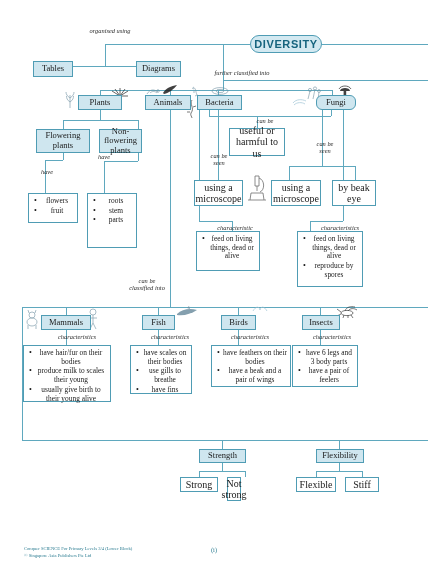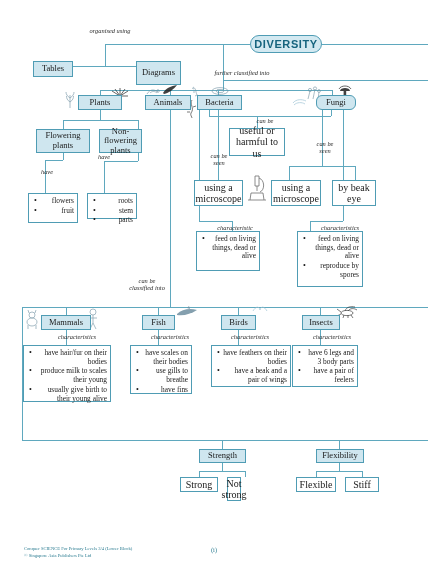--- a/index.html
+++ b/index.html
@@ -41,21 +41,21 @@
     display:flex;align-items:center;justify-content:center;
     font-family:"Liberation Sans", sans-serif;
     font-weight:bold;font-size:11px;letter-spacing:.6px;
     color:#16647e;
   }
   .bullets{
     background:#ffffff;
     font-size:7.4px;
     display:block;
     padding:3px 3px 3px 4px;
-    text-align:right;
+    text-align:center;
   }
   .bullets ul{margin:0;padding:0 0 0 7px;list-style:none;}
   .bullets li{margin:0 0 1px 0;position:relative;line-height:1.18;}
   .bullets li:before{
     content:"\2022";position:absolute;left:-6px;top:-1px;font-size:8px;
   }
 
   
   .lab{
     position:absolute;
@@ -309,37 +309,37 @@
         <path d="M12 6 C14 3,18 3,21 5"></path>
       <path d="M8 10 L7 13"></path>
         <path d="M12 10 L12 13"></path>
         <path d="M15 10 L17 13"></path>
     </g>
   </svg>
 
   <div class="pill" style="left:250px;top:35px;width:72px;height:18px;">DIVERSITY</div>
 
   <div class="box cat" style="left:33px;top:61px;width:40px;height:16px;">Tables</div>
-  <div class="box cat" style="left:136px;top:61px;width:45px;height:24px;text-align:center;">Diagrams</div>
+  <div class="box cat" style="left:136px;top:61px;width:45px;height:16px;text-align:center;">Diagrams</div>
 
   <div class="box cat" style="left:78px;top:95px;width:44px;height:15px;">Plants</div>
   <div class="box cat" style="left:145px;top:95px;width:46px;height:15px;">Animals</div>
   <div class="box cat" style="left:197px;top:95px;width:45px;height:15px;">Bacteria</div>
   <div class="box cat" style="left:316px;top:95px;width:40px;height:15px;border-radius:6px;">Fungi</div>
 
   <div class="box cat" style="left:36px;top:129px;width:54px;height:24px;">Flowering plants</div>
   <div class="box cat" style="left:99px;top:129px;width:43px;height:24px;">Non-flowering plants</div>
 
   <div class="box bullets" style="left:28px;top:193px;width:50px;height:30px;">
     <ul>
       <li>flowers</li>
       <li>fruit</li>
     </ul>
   </div>
-  <div class="box bullets" style="left:87px;top:193px;width:50px;height:26px;">
+  <div class="box bullets" style="left:87px;top:193px;width:50px;height:55px;">
     <ul>
       <li>roots</li>
       <li>stem</li>
       <li>parts</li>
     </ul>
   </div>
 
   <div class="box plain" style="left:229px;top:128px;width:56px;height:28px;">useful or harmful to us</div>
   <div class="box plain" style="left:194px;top:180px;width:49px;height:26px;">using a microscope</div>
   <div class="box plain" style="left:271px;top:180px;width:50px;height:26px;">using a microscope</div>

